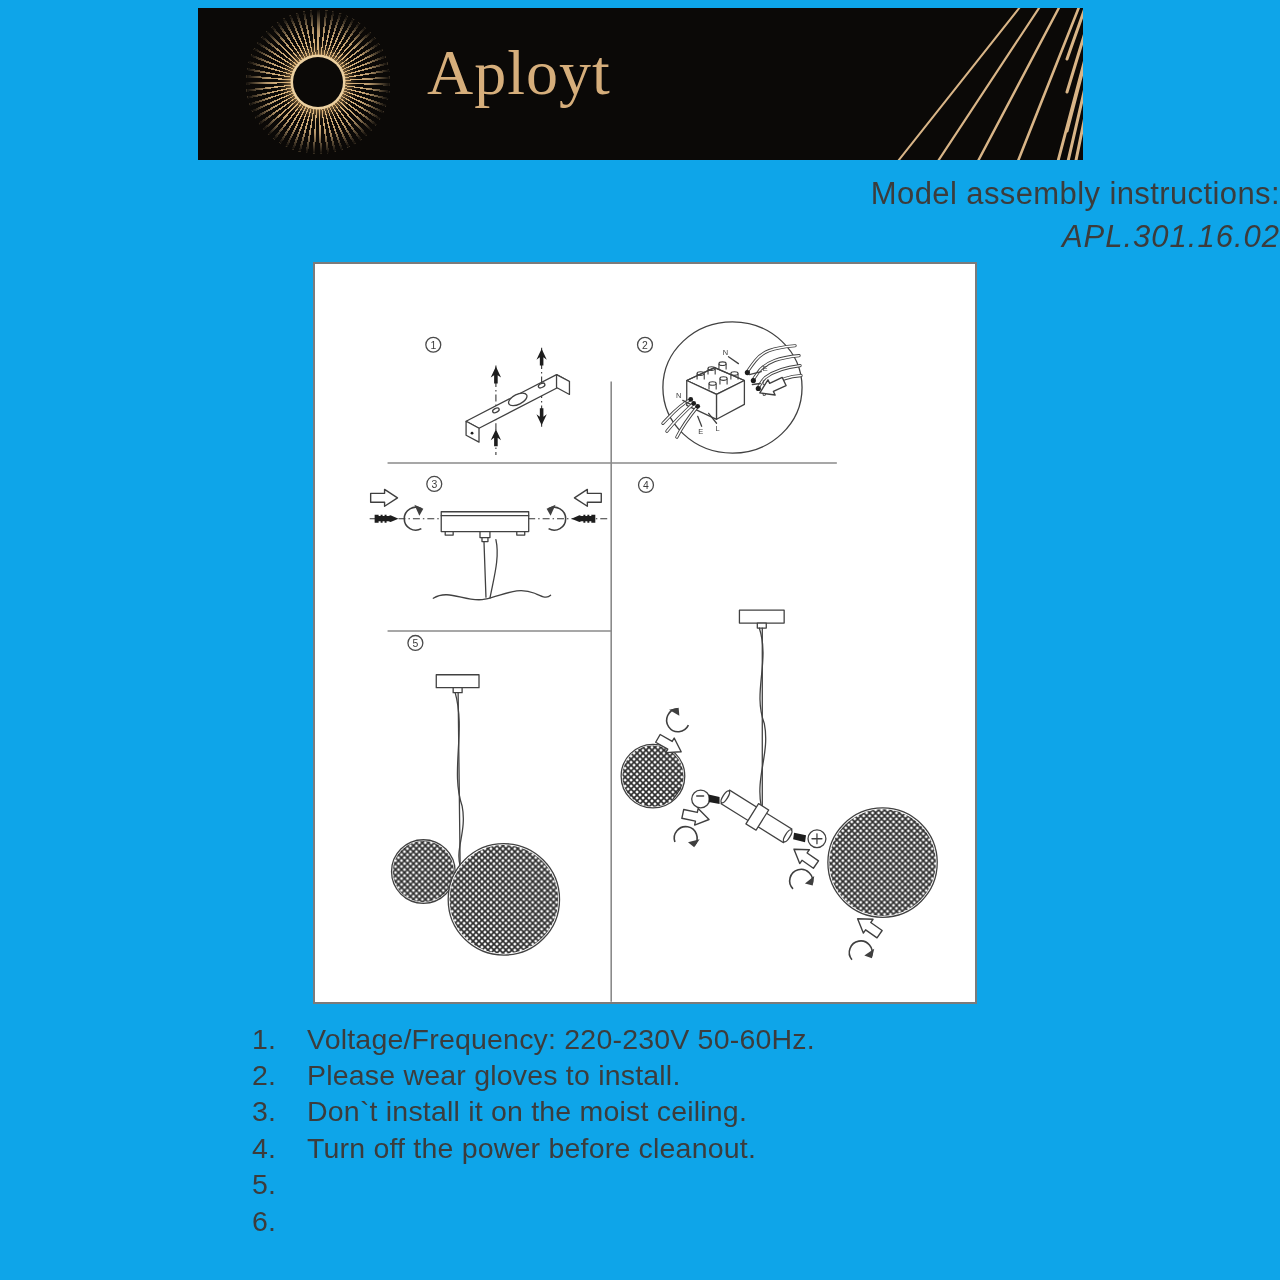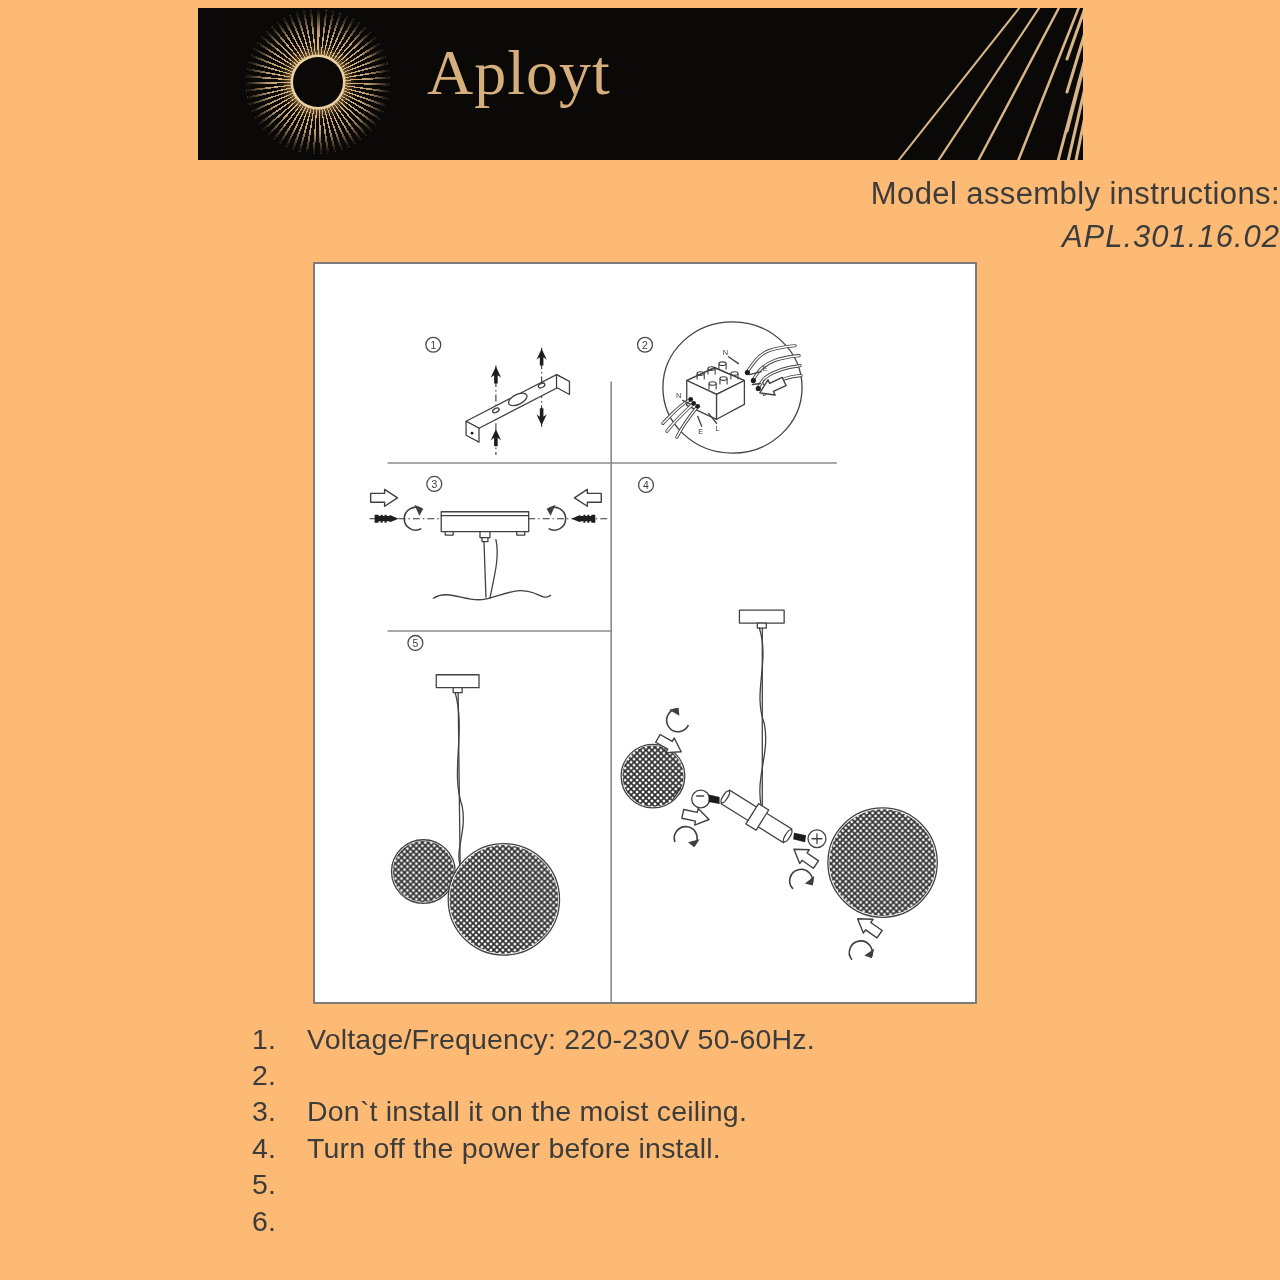--- a/index.html
+++ b/index.html
@@ -1,16 +1,16 @@
 <!DOCTYPE html>
 <html><head>
 <meta charset="utf-8">
 <style>
   html,body { margin:0; padding:0; background:#ffffff; }
-  .page { position:relative; width:1280px; height:1280px; background:#fdba74;
+  .page { position:relative; width:1280px; height:1280px; background:#0ea5e9;
           font-family:"Liberation Sans", sans-serif; overflow:hidden; }
 
   
   .banner { position:absolute; left:198px; top:8px; width:885px; height:152px;
             background:#0b0907; overflow:hidden; }
   .fan-svg { position:absolute; left:0; top:0; width:885px; height:152px; }
   .logo { position:absolute; left:48px; top:2px; width:144px; height:144px; }
   .logo .rays { position:absolute; left:0; top:0; width:144px; height:144px; border-radius:50%;
     background:repeating-conic-gradient(rgba(224,186,132,0.95) 0deg 1.9deg, rgba(11,9,7,0) 1.9deg 5.7deg); }
   .logo .fade { position:absolute; left:0; top:0; width:144px; height:144px; border-radius:50%;
@@ -290,28 +290,29 @@
     </svg>
   </div>
 
   <div class="instructions">
     <div class="row">
       <span class="num">1.</span>
       <span class="txt">Voltage/Frequency: 220-230V 50-60Hz.</span>
     </div>
     <div class="row">
       <span class="num">2.</span>
+      <span class="txt">Please wear gloves to install.</span>
     </div>
     <div class="row">
       <span class="num">3.</span>
       <span class="txt">Don`t install it on the moist ceiling.</span>
     </div>
     <div class="row">
       <span class="num">4.</span>
-      <span class="txt">Turn off the power before install.</span>
+      <span class="txt">Turn off the power before cleanout.</span>
     </div>
     <div class="row">
       <span class="num">5.</span>
     </div>
     <div class="row">
       <span class="num">6.</span>
     </div>
   </div>
 
 </div>

